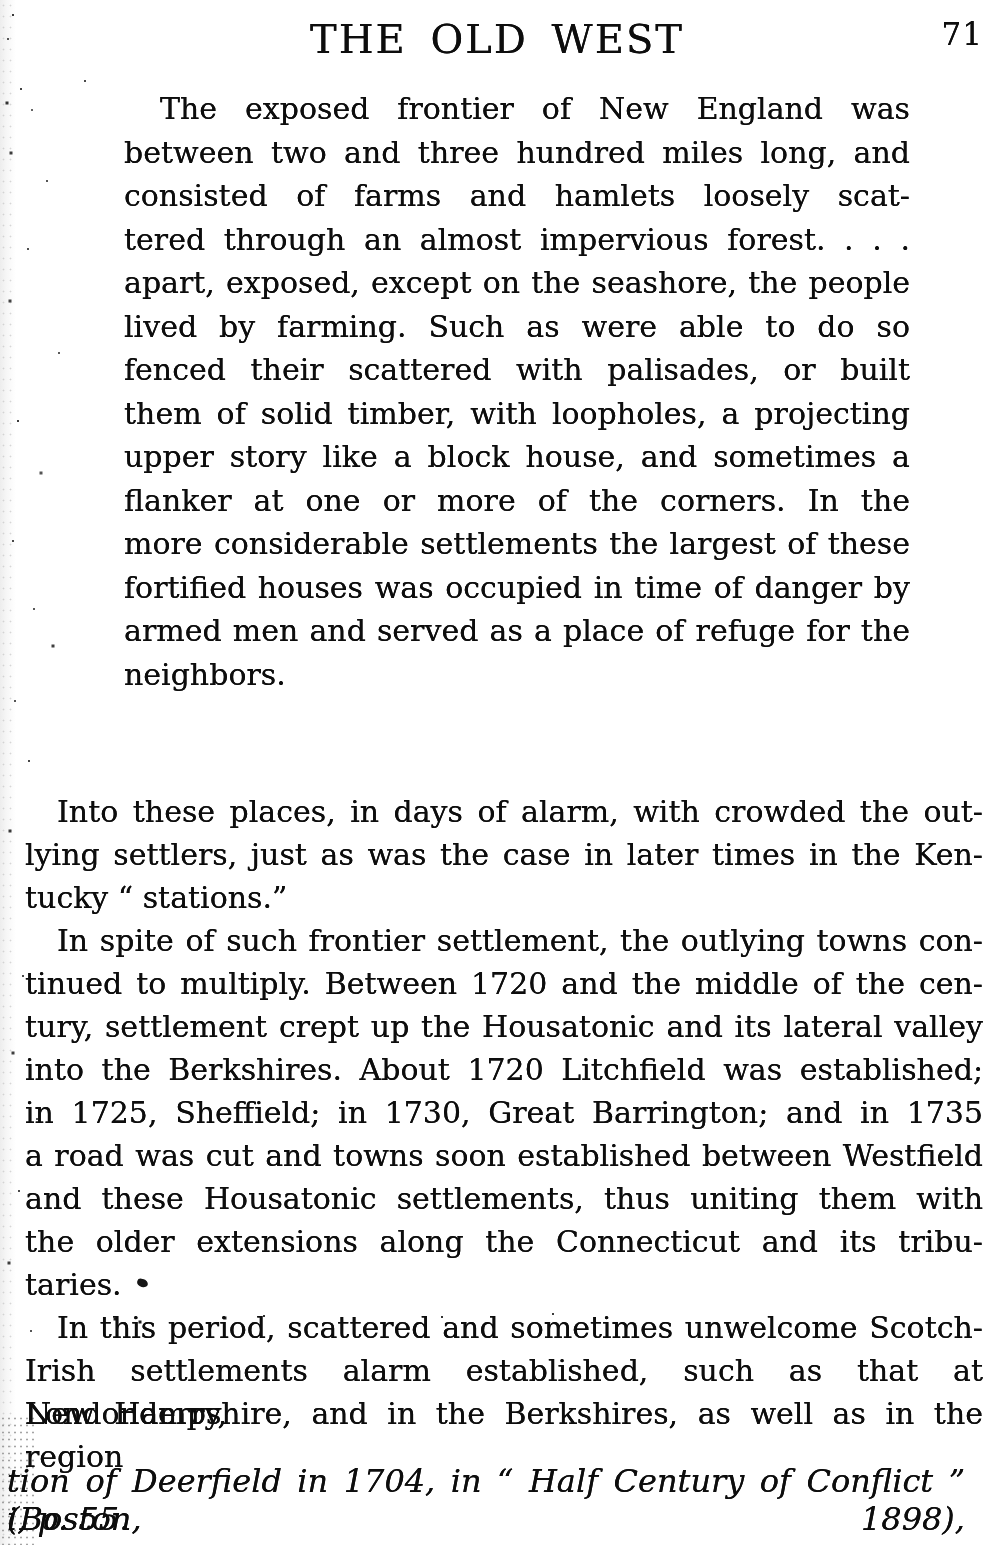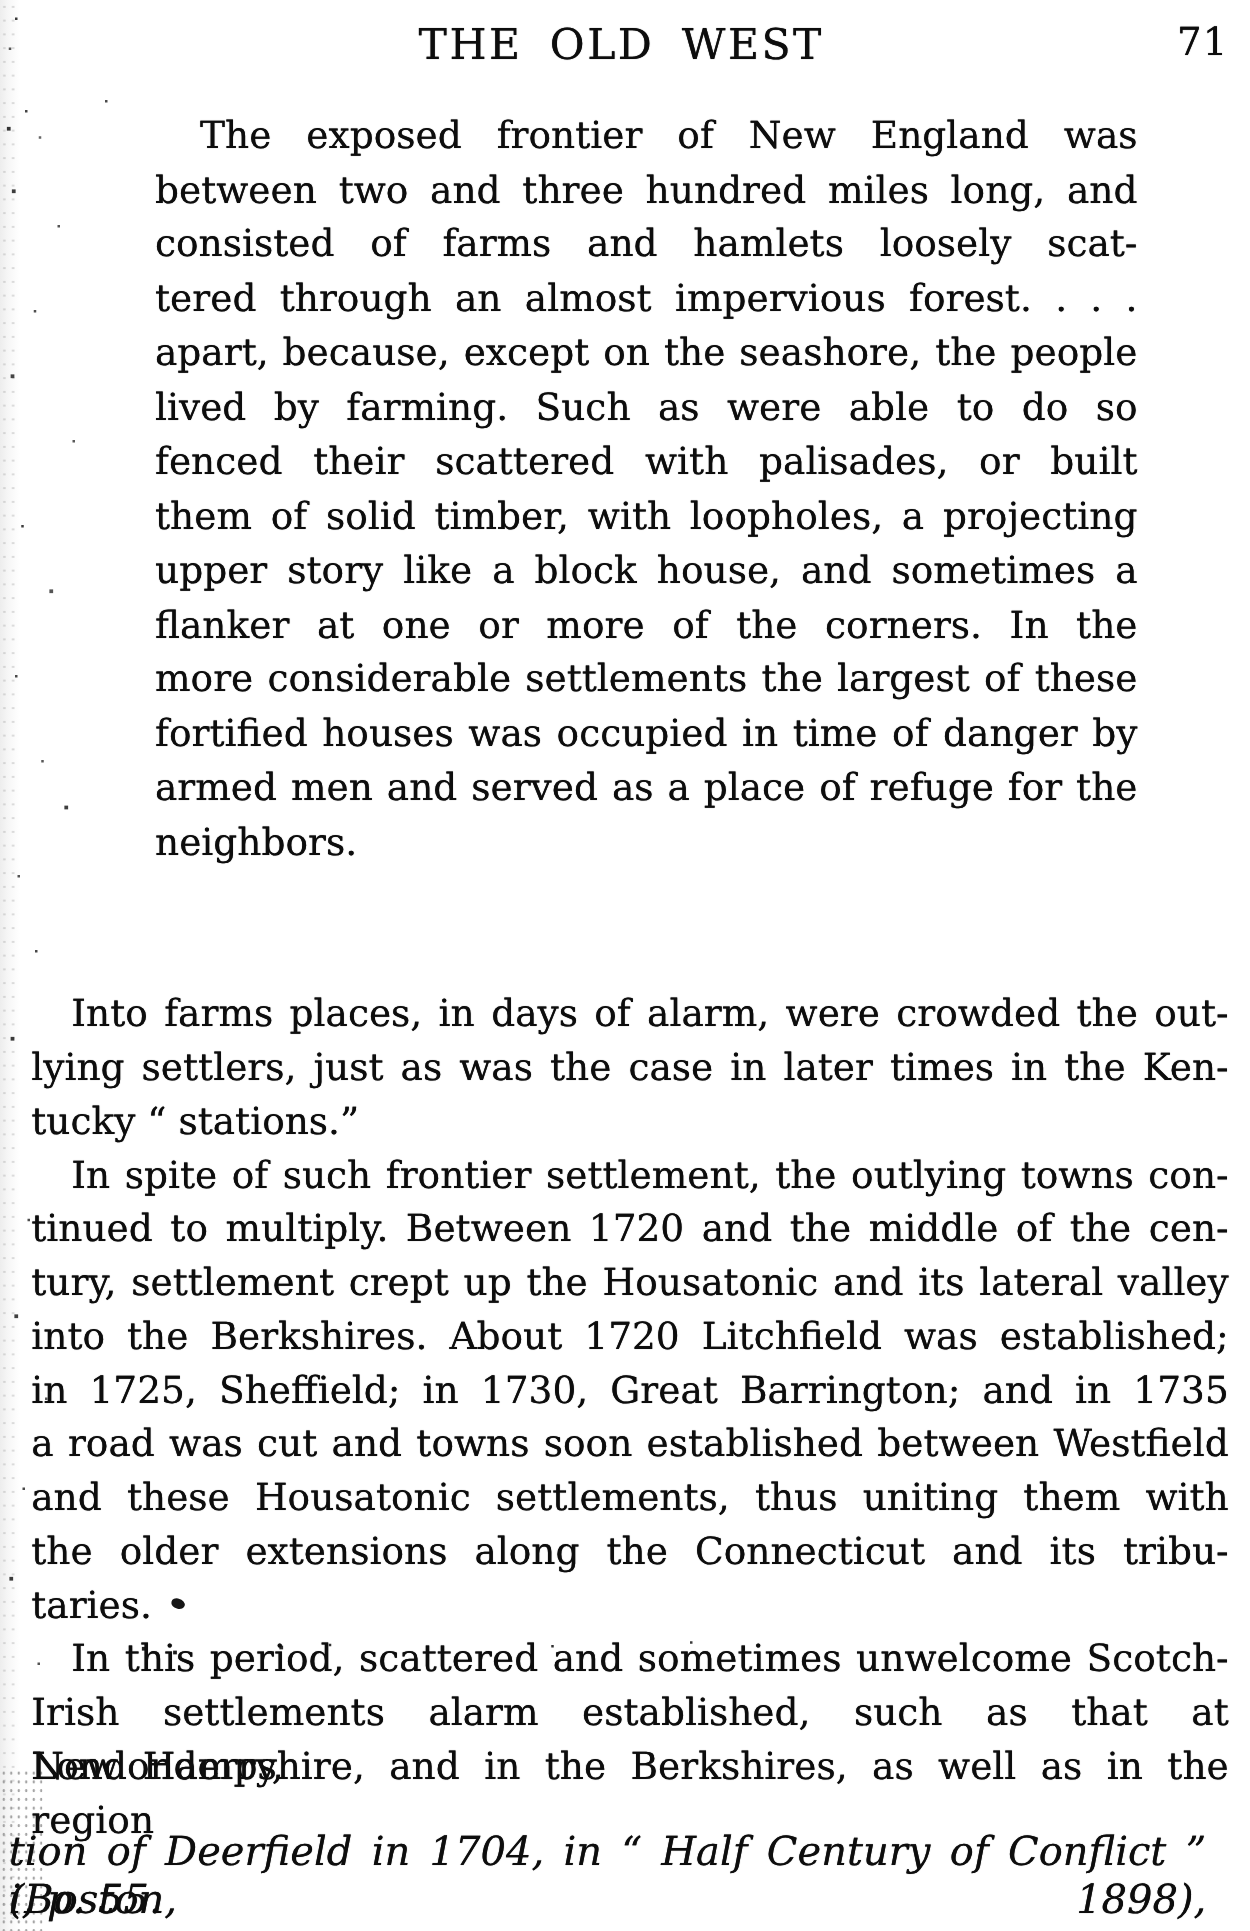--- a/index.html
+++ b/index.html
@@ -54,21 +54,21 @@
   .ink-blot {
     position:absolute; left:137px; top:1279px;
     width:11px; height:8px; background:#161616;
     border-radius:45% 60% 50% 55%;
     transform:rotate(14deg);
   }
 
   .running-header { position:absolute; left:25px; top:16px; width:958px; height:40px; }
   .head-title {
     position:absolute; left:472px; top:0; transform:translateX(-50%);
-    font-size:34px; letter-spacing:2px; word-spacing:9px;
+    font-size:40px; letter-spacing:2px; word-spacing:9px;
     white-space:nowrap;
     text-shadow:0 0 0.6px #111;
   }
   .head-pagenum {
     position:absolute; right:0; top:0;
     font-size:31px; letter-spacing:1px;
     text-shadow:0 0 0.6px #111;
   }
 
   .line {
@@ -109,35 +109,35 @@
 <div class="running-header">
   <div class="head-title">THE OLD WEST</div>
   <div class="head-pagenum">71</div>
 </div>
 
 <div class="block-quote">
   <div class="line j ind36">The exposed frontier of New England was</div>
   <div class="line j">between two and three hundred miles long, and</div>
   <div class="line j">consisted of farms and hamlets loosely scat-</div>
   <div class="line j">tered through an almost impervious forest. . . .</div>
-  <div class="line j">apart, because, except on the seashore, the people</div>
+  <div class="line j">apart, exposed, except on the seashore, the people</div>
   <div class="line j">lived by farming.  Such as were able to do so</div>
   <div class="line j">fenced their scattered with palisades, or built</div>
   <div class="line j">them of solid timber, with loopholes, a projecting</div>
   <div class="line j">upper story like a block house, and sometimes a</div>
   <div class="line j">flanker at one or more of the corners.  In the</div>
   <div class="line j">more considerable settlements the largest of these</div>
   <div class="line j">fortified houses was occupied in time of danger by</div>
   <div class="line j">armed men and served as a place of refuge for the</div>
   <div class="line nj">neighbors.</div>
 </div>
 
 <div class="body-text">
   <div>
-    <div class="line j ind32">Into farms places, in days of alarm, were crowded the out-</div>
+    <div class="line j ind32">Into these places, in days of alarm, with crowded the out-</div>
     <div class="line j">lying settlers, just as was the case in later times in the Ken-</div>
     <div class="line nj">tucky “ stations.”</div>
   </div>
   <div>
     <div class="line j ind32">In spite of such frontier settlement, the outlying towns con-</div>
     <div class="line j">tinued to multiply.  Between 1720 and the middle of the cen-</div>
     <div class="line j">tury, settlement crept up the Housatonic and its lateral valley</div>
     <div class="line j">into the Berkshires.  About 1720 Litchfield was established;</div>
     <div class="line j">in 1725, Sheffield; in 1730, Great Barrington; and in 1735</div>
     <div class="line j">a road was cut and towns soon established between Westfield</div>

